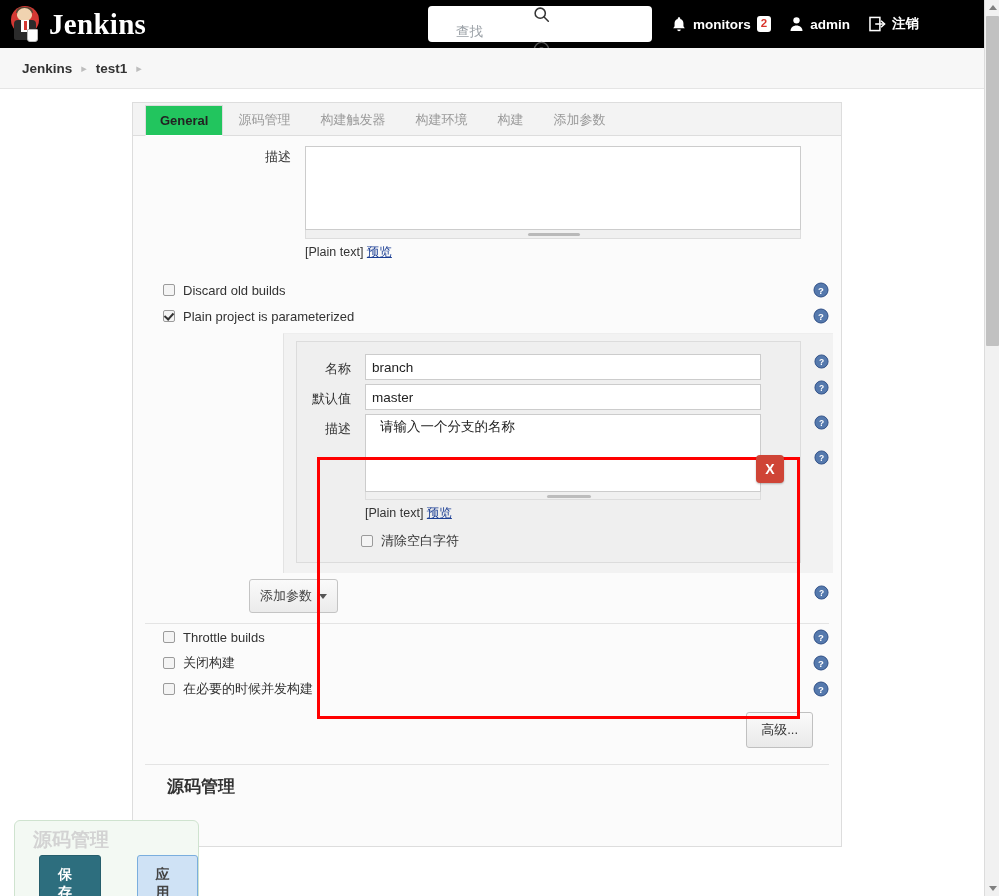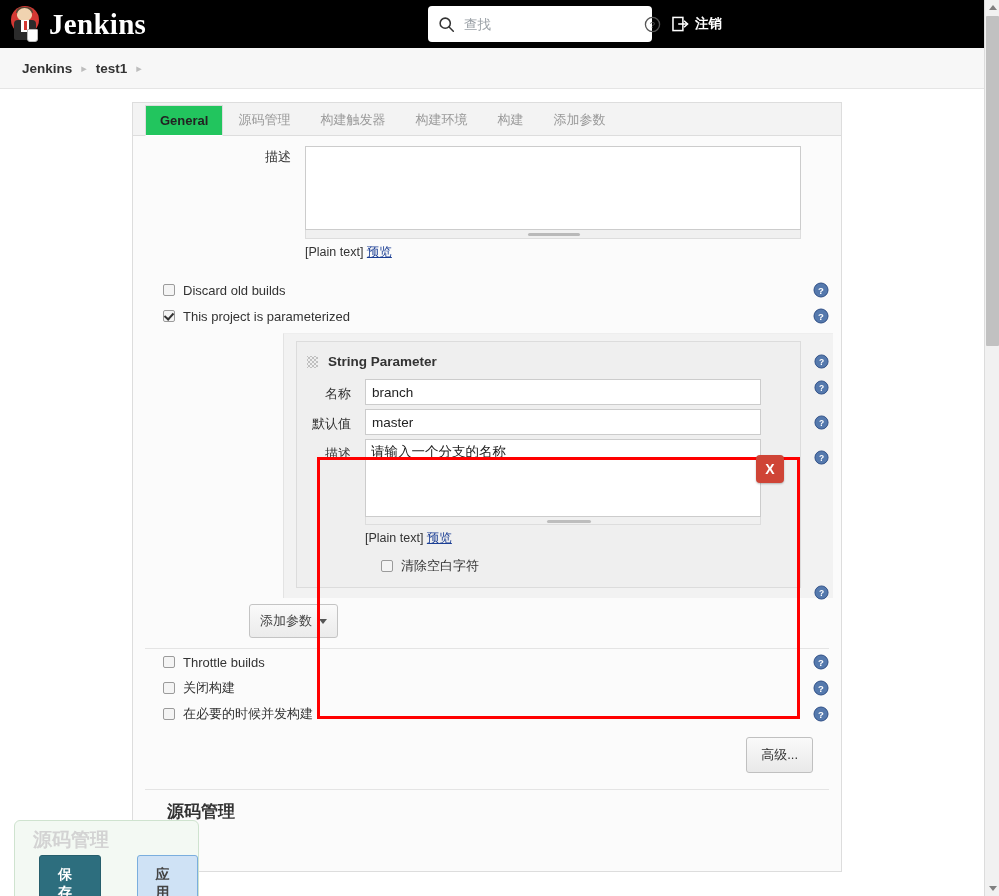--- a/index.html
+++ b/index.html
@@ -52,20 +52,21 @@
   #logo-text {
     color: #fff; font-family: "Liberation Serif", "DejaVu Serif", serif;
     font-size: 29px; font-weight: bold; letter-spacing: 0.3px;
   }
 
   
   #searchbox {
     position: absolute; left: 428px; top: 6px; width: 224px; height: 36px;
     background: #fff; border-radius: 4px; display: flex; align-items: center;
     padding: 0 8px 0 10px;
+    flex-direction: column;
   }
   #search-input {
     border: 0; outline: 0; flex: 1; font-size: 13.5px; color: #333;
     font-family: "Liberation Sans", sans-serif; padding-left: 9px;
     background: transparent;
   }
   #search-input::placeholder { color: #9aa0a6; }
   .svg-ico { display: block; }
 
   #header-right {
@@ -193,33 +194,33 @@
     font-size: 13px; color: #333;
   }
   input.ptext {
     width: 396px; height: 26px; border: 1px solid #ccc; background: #fff;
     font-family: "Liberation Sans", sans-serif; font-size: 13.5px; color: #222;
     padding: 0 6px; outline: none;
   }
   textarea.pta {
     width: 396px; height: 78px; border: 1px solid #ccc; background: #fff;
     resize: none; font-family: "Liberation Sans", sans-serif; font-size: 13.5px;
-    color: #222; padding: 3px 5px; outline: none; display: block;
+    color: #222; padding: 3px 14px; outline: none; display: block;
   }
   .pta-scroll {
     width: 396px; height: 8px; background: #f0f0f0;
     border: 1px solid #ddd; border-top: 0; position: relative;
   }
   .pta-scroll::after {
     content: ""; position: absolute; left: 46%; top: 2.5px;
     width: 44px; height: 3px; background: #bdbdbd; border-radius: 2px;
   }
 
   .param-cb-row {
-    display: flex; align-items: center; margin: 10px 0 0 84px;
+    display: flex; align-items: center; margin: 10px 0 0 64px;
   }
 
   
   #close-x {
     position: absolute; left: 756px; top: 366px; width: 28px; height: 28px;
     background: #cf4436; color: #fff; border-radius: 4px;
     display: flex; align-items: center; justify-content: center;
     font-size: 14px; font-weight: bold; cursor: pointer; z-index: 30;
     box-shadow: 0 1px 2px rgba(0,0,0,.25);
   }
@@ -328,21 +329,40 @@
     <input id="search-input" type="text" placeholder="查找" style="">
     <span>
       <svg class="svg-ico" width="19" height="19" viewBox="0 0 22 22">
         <circle cx="11" cy="11" r="8.2" fill="none" stroke="#555" stroke-width="1.5"></circle>
         <text x="11" y="15.2" font-size="11" text-anchor="middle" fill="#555" font-family="Liberation Sans, sans-serif">?</text>
       </svg>
     </span>
   </div>
 
   <div id="header-right">
-
+    <div class="hdr-item">
+      <span>
+        <svg class="svg-ico" width="16" height="17" viewBox="0 0 18 19">
+          <path d="M9 1.3c-.8 0-1.4.6-1.4 1.4v.5C5.4 3.8 4 5.7 4 8.1v3.3l-1.5 2.2h13L14 11.4V8.1c0-2.4-1.4-4.3-3.6-4.9v-.5c0-.8-.6-1.4-1.4-1.4z" fill="#fff"></path>
+          <path d="M7 15.1a2 2 0 0 0 4 0z" fill="#fff"></path>
+        </svg>
+      </span>
+      <span class="lbl">monitors</span>
+      <span class="badge">2</span>
+    </div>
+
+    <div class="hdr-item">
+      <span>
+        <svg class="svg-ico" width="15" height="16" viewBox="0 0 16 17">
+          <circle cx="8" cy="4.6" r="3.4" fill="#fff"></circle>
+          <path d="M1.6 16c0-3.6 2.9-5.8 6.4-5.8s6.4 2.2 6.4 5.8z" fill="#fff"></path>
+        </svg>
+      </span>
+      <span class="lbl">admin</span>
+    </div>
 
     <div class="hdr-item">
       <span>
         <svg class="svg-ico" width="18" height="18" viewBox="0 0 20 20">
           <rect x="2.2" y="2.7" width="11" height="14.6" fill="none" stroke="#fff" stroke-width="1.7"></rect>
           <line x1="8" y1="10" x2="18.2" y2="10" stroke="#fff" stroke-width="1.7"></line>
           <polyline points="14.5,6.4 18.4,10 14.5,13.6" fill="none" stroke="#fff" stroke-width="1.7"></polyline>
         </svg>
       </span>
       <span class="lbl">注销</span>
@@ -393,36 +413,32 @@
           <svg width="16" height="16" viewBox="0 0 16 16">
             <circle cx="8" cy="8" r="7" fill="#5579ad" stroke="#2f4f86" stroke-width="1"></circle>
             <text x="8" y="11.6" font-size="9.5" font-weight="bold" text-anchor="middle" fill="#fff" font-family="Liberation Sans, sans-serif">?</text>
           </svg>
         </span>
       </div>
 
 
       <div class="cbrow">
         <span class="cbox checked"></span>
-        <span class="cb-label">This project is parameterized</span>
+        <span class="cb-label">Plain project is parameterized</span>
         <span class="helpicon">
           <svg width="16" height="16" viewBox="0 0 16 16">
             <circle cx="8" cy="8" r="7" fill="#5579ad" stroke="#2f4f86" stroke-width="1"></circle>
             <text x="8" y="11.6" font-size="9.5" font-weight="bold" text-anchor="middle" fill="#fff" font-family="Liberation Sans, sans-serif">?</text>
           </svg>
         </span>
       </div>
 
       <div id="param-outer">
         <div id="param-card">
 
-          <div id="param-title-row">
-            <span class="drag-grip"></span>
-            <span id="param-title">String Parameter</span>
-          </div>
 
           <div class="prow">
             <div class="prow-label">名称</div>
             <input class="ptext" type="text" value="branch" style="">
           </div>
 
           <div class="prow">
             <div class="prow-label">默认值</div>
             <input class="ptext" type="text" value="master" style="">
           </div>

